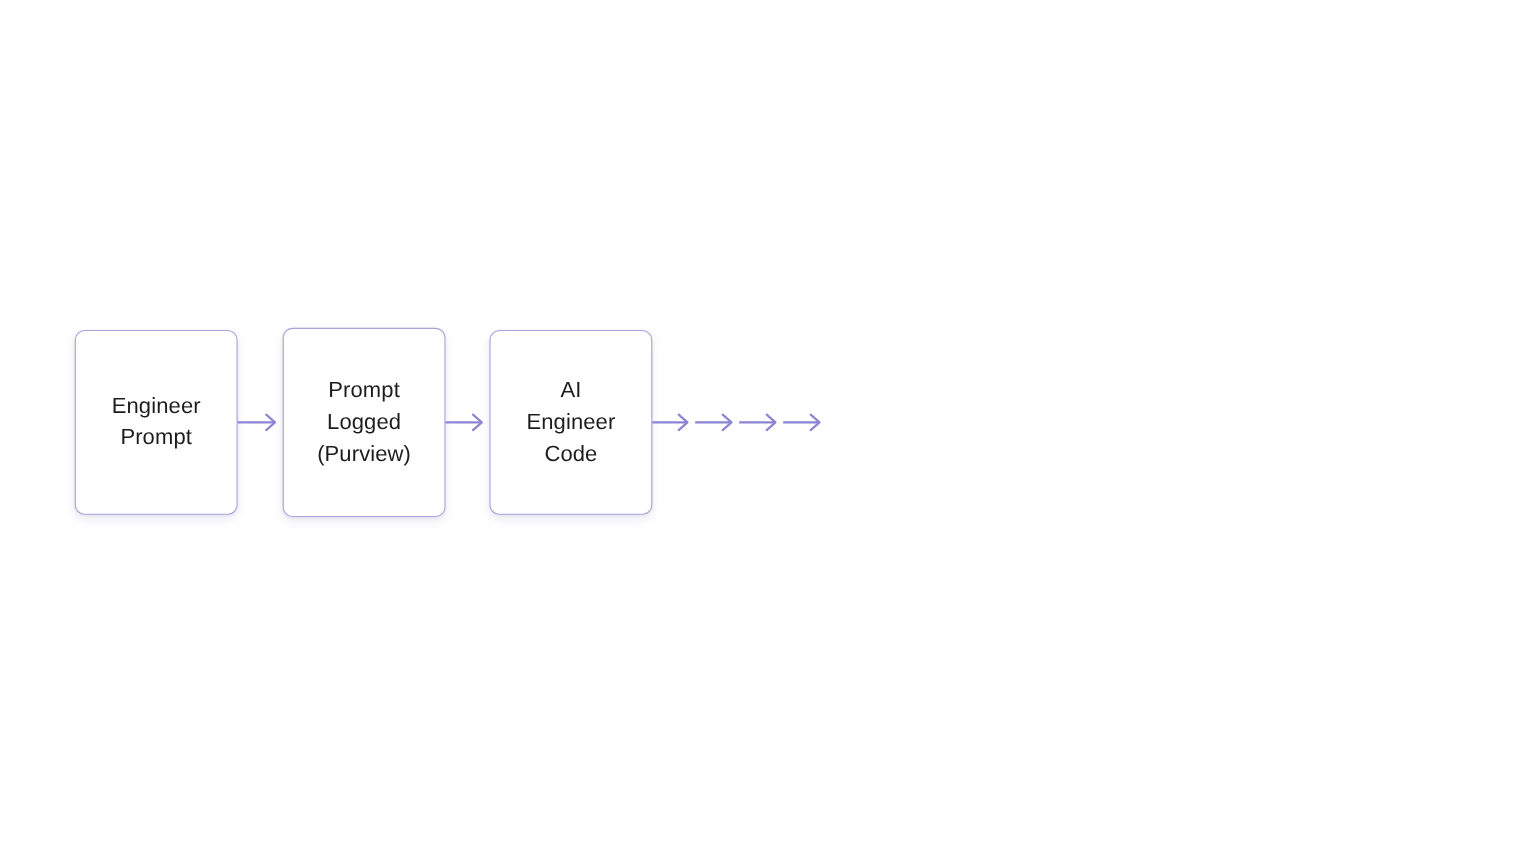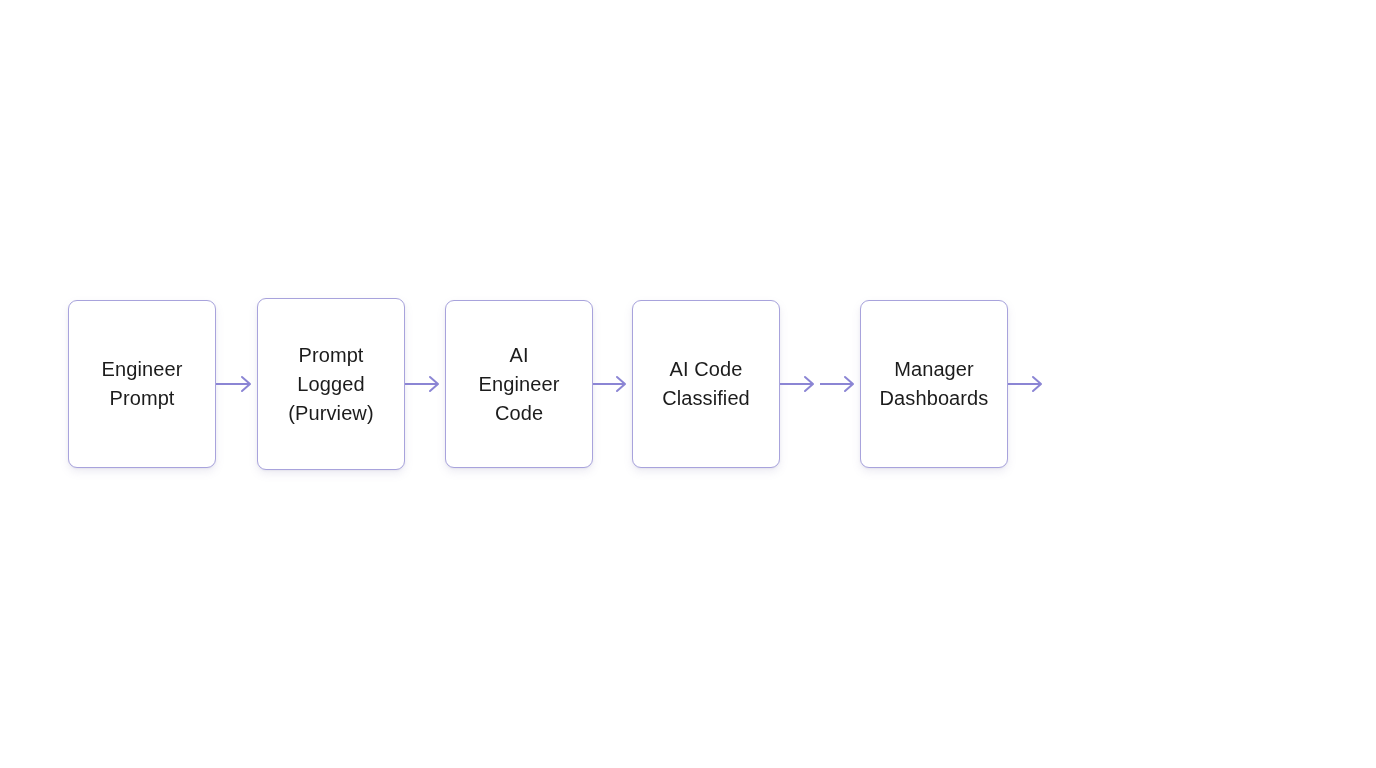--- a/index.html
+++ b/index.html
@@ -122,44 +122,36 @@
 Code</span>
     </div>
 
     <div class="connector" style="width:39px;">
       <svg width="39" height="20" viewBox="0 0 39 20" aria-hidden="true">
         <line x1="0" y1="10" x2="31" y2="10" stroke="#8b85d4" stroke-width="2"></line>
         <polyline points="24,3 32,10 24,17" fill="none" stroke="#8b85d4" stroke-width="2" stroke-linecap="round" stroke-linejoin="round"></polyline>
       </svg>
     </div>
 
-    <div class="node">
-      <span class="node-label">AI Code
-Classified</span>
-    </div>
 
     <div class="connector" style="width:40px;">
       <svg width="40" height="20" viewBox="0 0 40 20" aria-hidden="true">
         <line x1="0" y1="10" x2="32" y2="10" stroke="#8b85d4" stroke-width="2"></line>
         <polyline points="25,3 33,10 25,17" fill="none" stroke="#8b85d4" stroke-width="2" stroke-linecap="round" stroke-linejoin="round"></polyline>
       </svg>
     </div>
 
 
     <div class="connector" style="width:40px;">
       <svg width="40" height="20" viewBox="0 0 40 20" aria-hidden="true">
         <line x1="0" y1="10" x2="32" y2="10" stroke="#8b85d4" stroke-width="2"></line>
         <polyline points="25,3 33,10 25,17" fill="none" stroke="#8b85d4" stroke-width="2" stroke-linecap="round" stroke-linejoin="round"></polyline>
       </svg>
     </div>
 
-    <div class="node">
-      <span class="node-label">Manager
-Dashboards</span>
-    </div>
 
     <div class="connector" style="width:40px;">
       <svg width="40" height="20" viewBox="0 0 40 20" aria-hidden="true">
         <line x1="0" y1="10" x2="32" y2="10" stroke="#8b85d4" stroke-width="2"></line>
         <polyline points="25,3 33,10 25,17" fill="none" stroke="#8b85d4" stroke-width="2" stroke-linecap="round" stroke-linejoin="round"></polyline>
       </svg>
     </div>
 
 
   </div>

